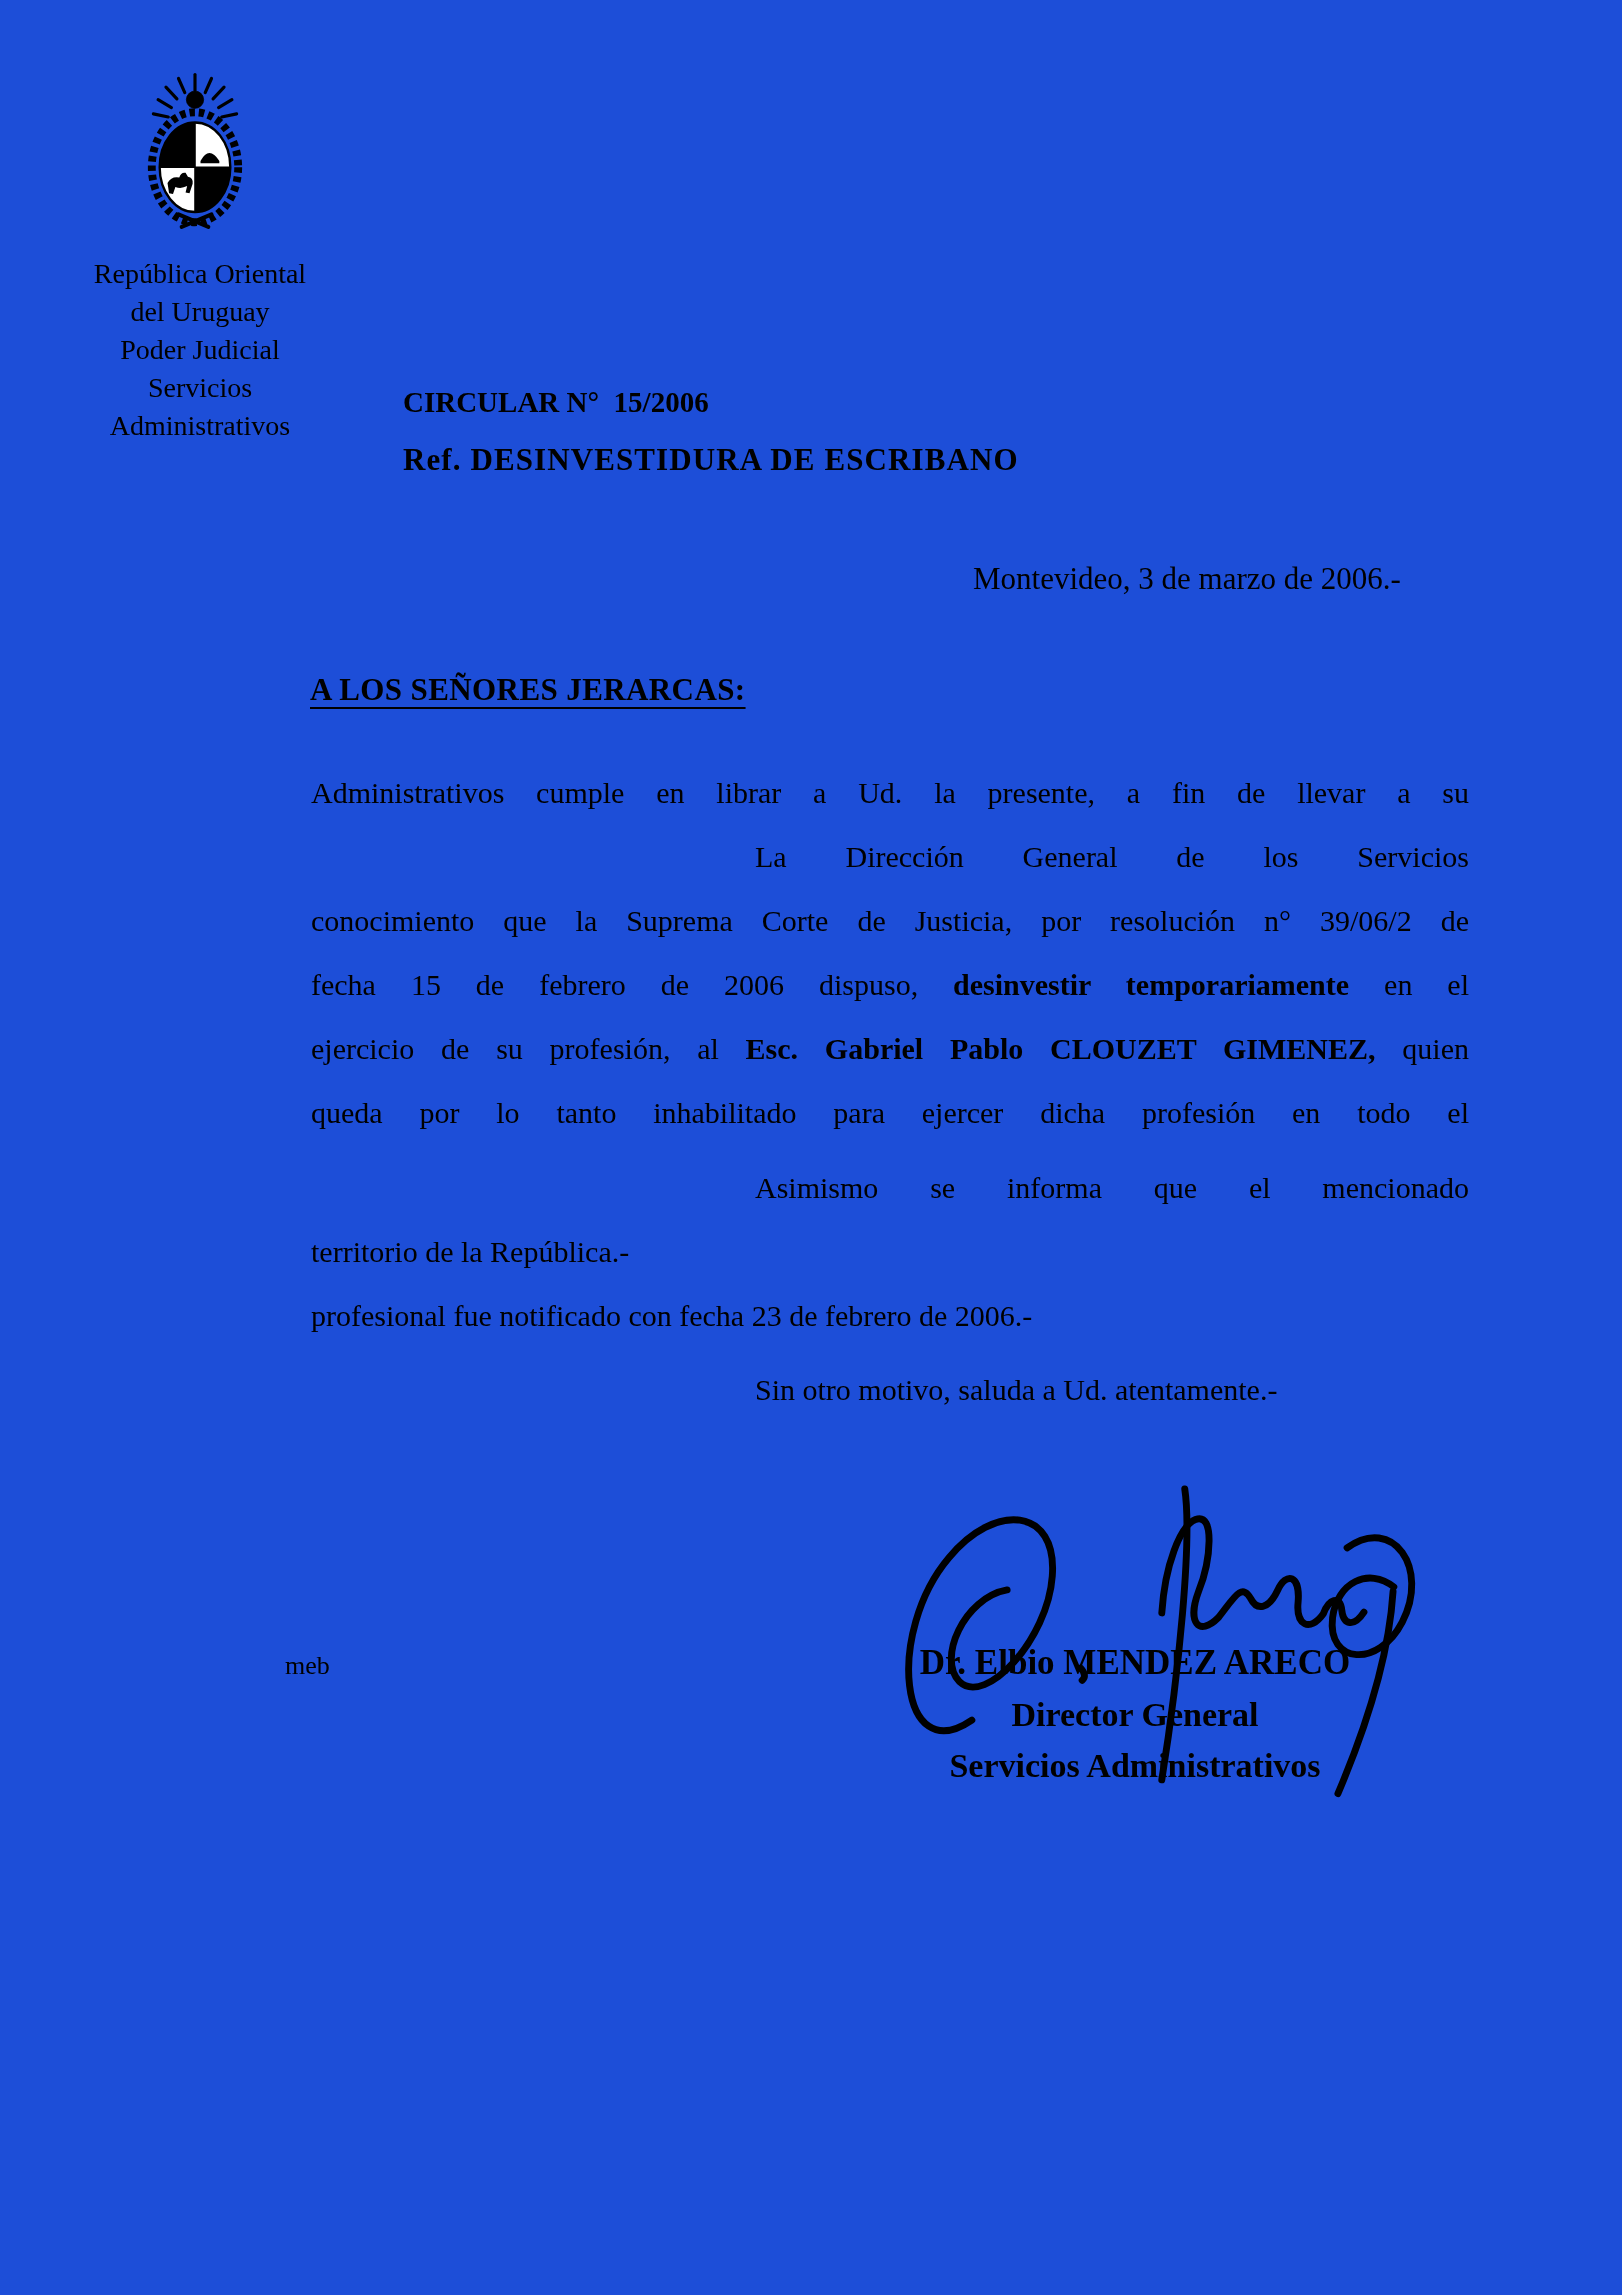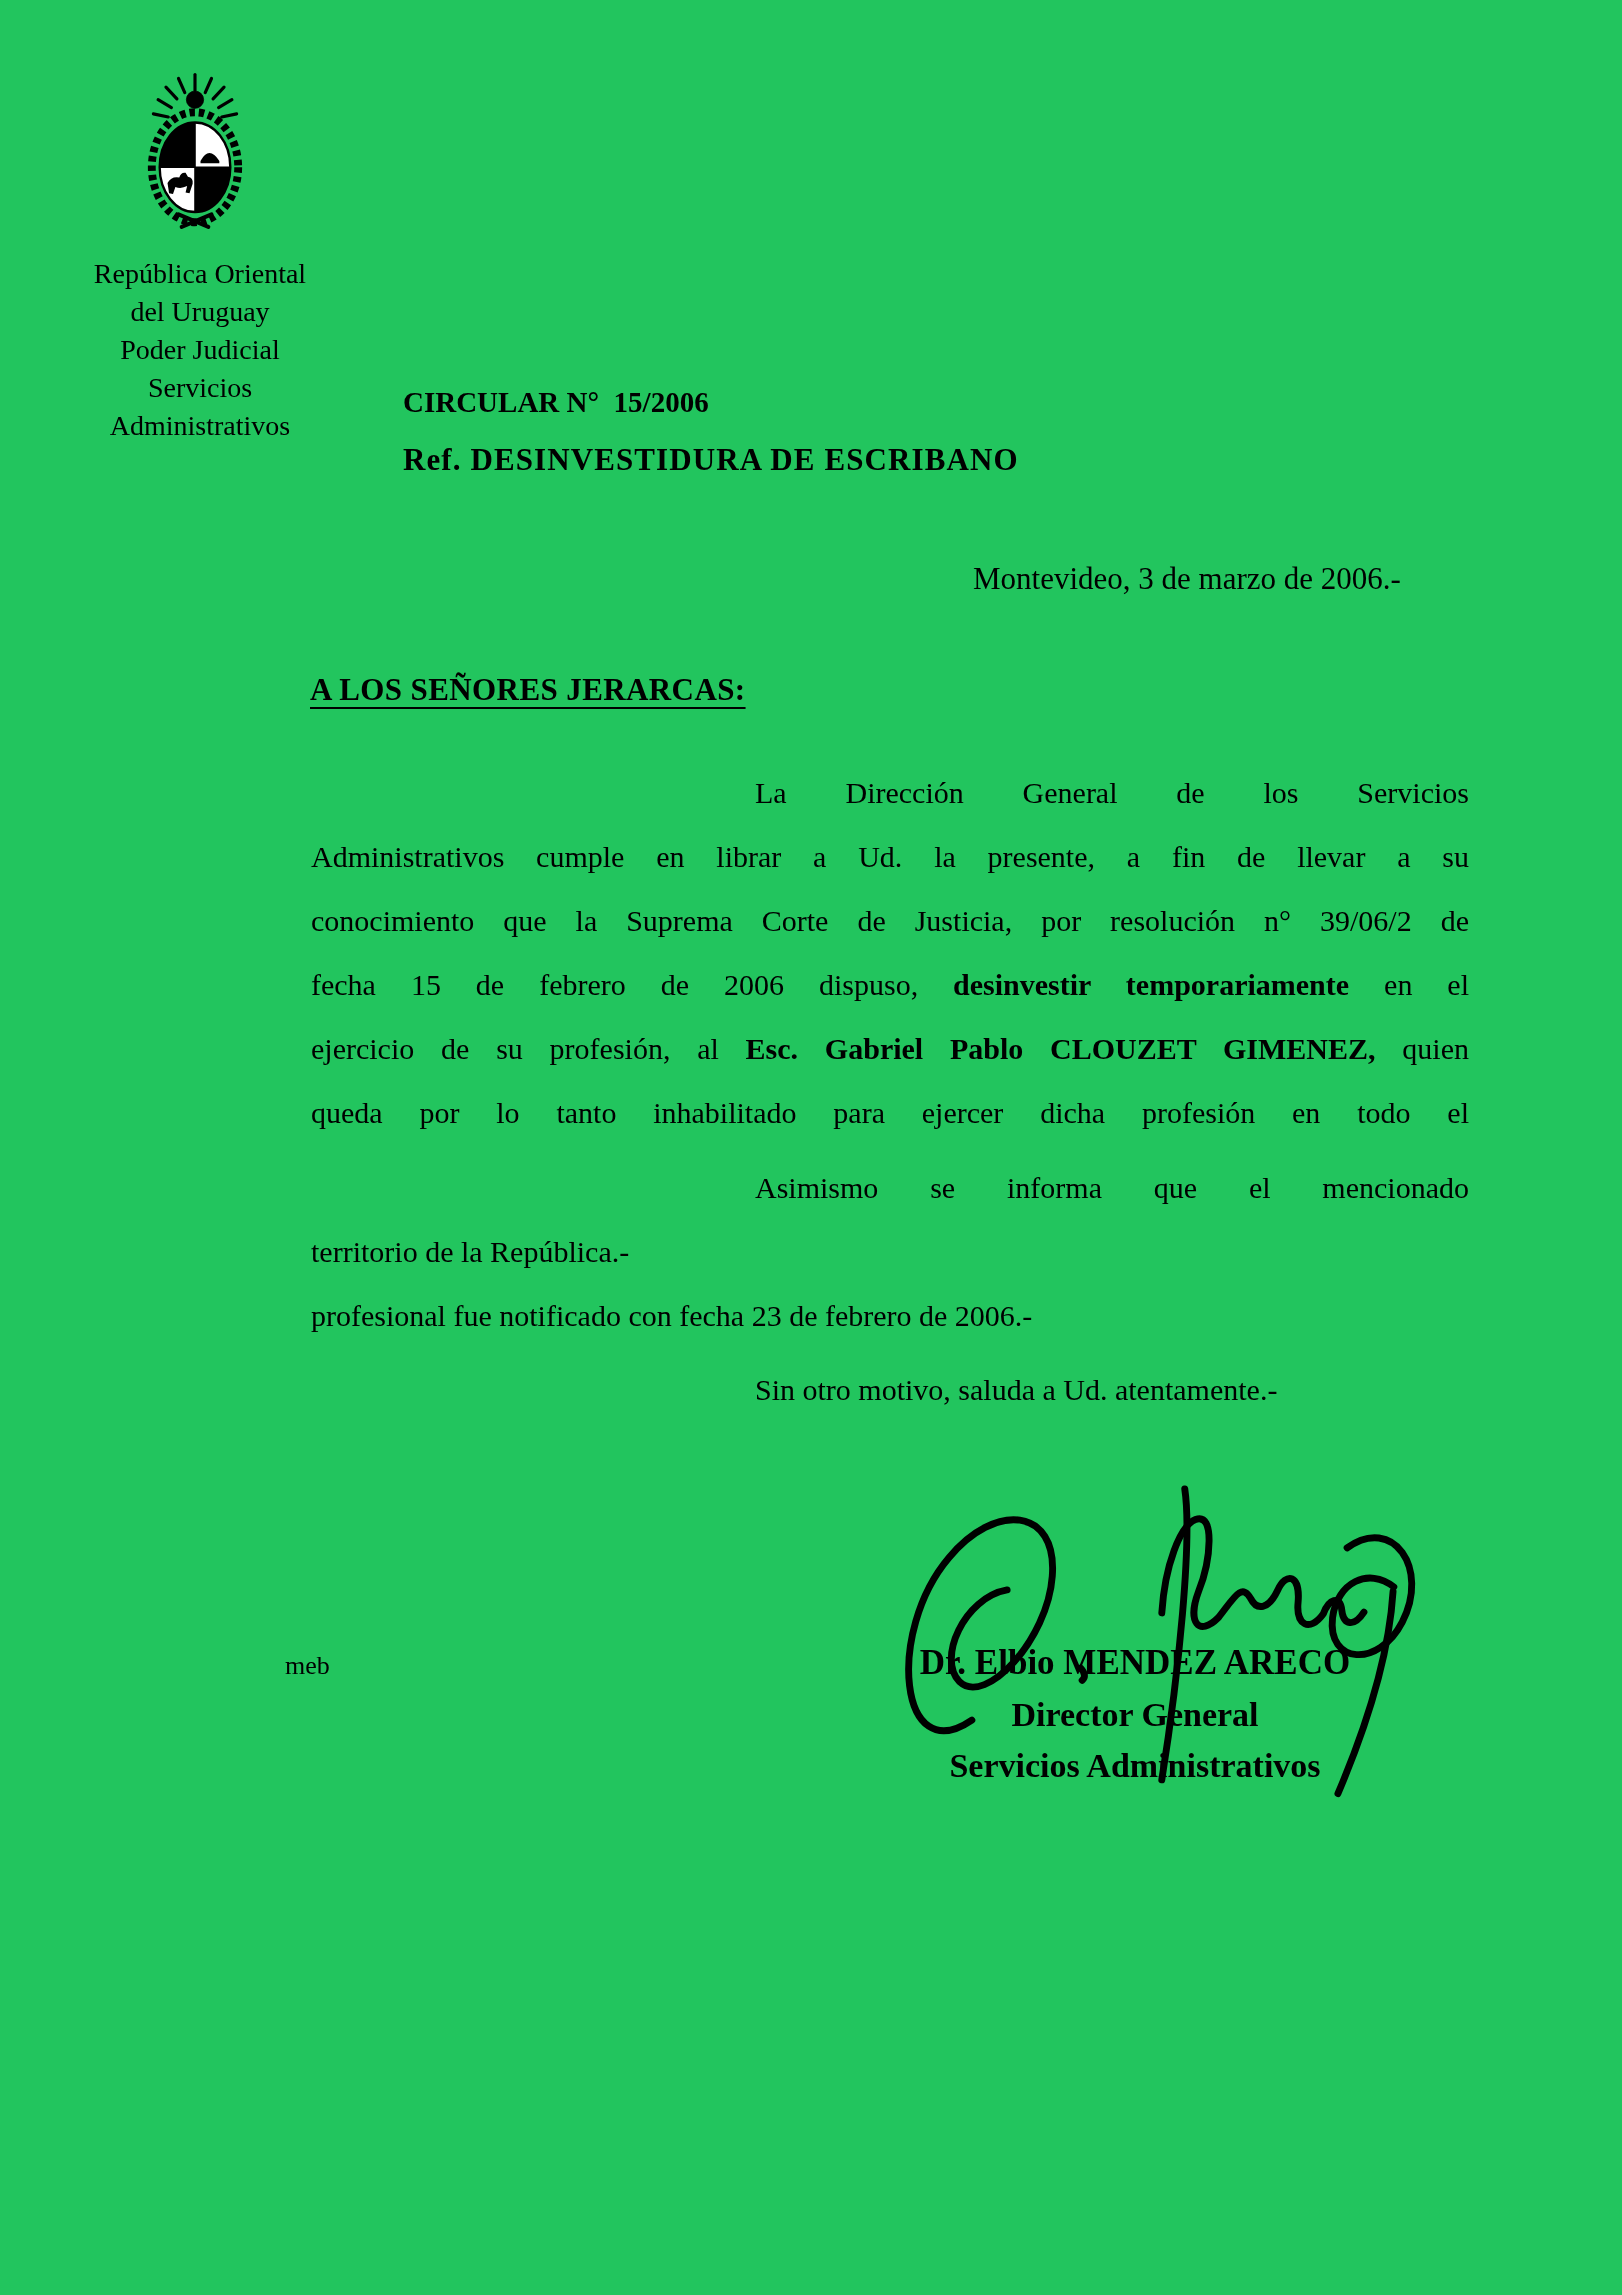--- a/index.html
+++ b/index.html
@@ -1,19 +1,19 @@
 <!DOCTYPE html>
 <html style="font-size:12.2px"><head>
 <meta charset="utf-8">
 <style>
   html,body{margin:0;padding:0;background:#e8e8e8;}
   .page{
     position:relative;
     width:1622px;height:2295px;
-    background:#22c55e;
+    background:#1d4ed8;
     color:#000;
     font-family:"Liberation Serif","DejaVu Serif",serif;
     overflow:hidden;
   }
   .abs{position:absolute;}
   
   .emblem{left:136px;top:73px;width:118px;height:161px;}
   .org{
     left:43px;top:255px;width:314px;
     font-size:28px;line-height:38px;text-align:center;
@@ -98,22 +98,22 @@
   </div>
 
   <div class="abs circular">CIRCULAR N°  15/2006</div>
   <div class="abs reference">Ref. DESINVESTIDURA DE ESCRIBANO</div>
 
   <div class="abs dateline">Montevideo, 3 de marzo de 2006.-</div>
 
   <div class="abs salutation">A LOS SEÑORES JERARCAS:</div>
 
   <div class="abs body-text">
+      <div class="bline just"><span>Administrativos cumple en librar a Ud. la presente, a fin de llevar a su</span></div>
       <div class="bline just" style="text-indent: 444px;"><span>La Dirección General de los Servicios</span></div>
-      <div class="bline just"><span>Administrativos cumple en librar a Ud. la presente, a fin de llevar a su</span></div>
       <div class="bline just"><span>conocimiento que la Suprema Corte de Justicia, por resolución n° 39/06/2 de</span></div>
       <div class="bline just"><span>fecha 15 de febrero de 2006 dispuso, </span><span class="b">desinvestir temporariamente</span><span> en el</span></div>
       <div class="bline just"><span>ejercicio de su profesión, al </span><span class="b">Esc. Gabriel Pablo CLOUZET GIMENEZ,</span><span> quien</span></div>
       <div class="bline just"><span>queda por lo tanto inhabilitado para ejercer dicha profesión en todo el</span></div>
       <div class="bline just gap" style="text-indent: 444px;"><span>Asimismo se informa que el mencionado</span></div>
       <div class="bline"><span>territorio de la República.-</span></div>
       <div class="bline"><span>profesional fue notificado con fecha 23 de febrero de 2006.-</span></div>
       <div class="bline gap" style="text-indent: 444px;"><span>Sin otro motivo, saluda a Ud. atentamente.-</span></div>
     </div>
 

